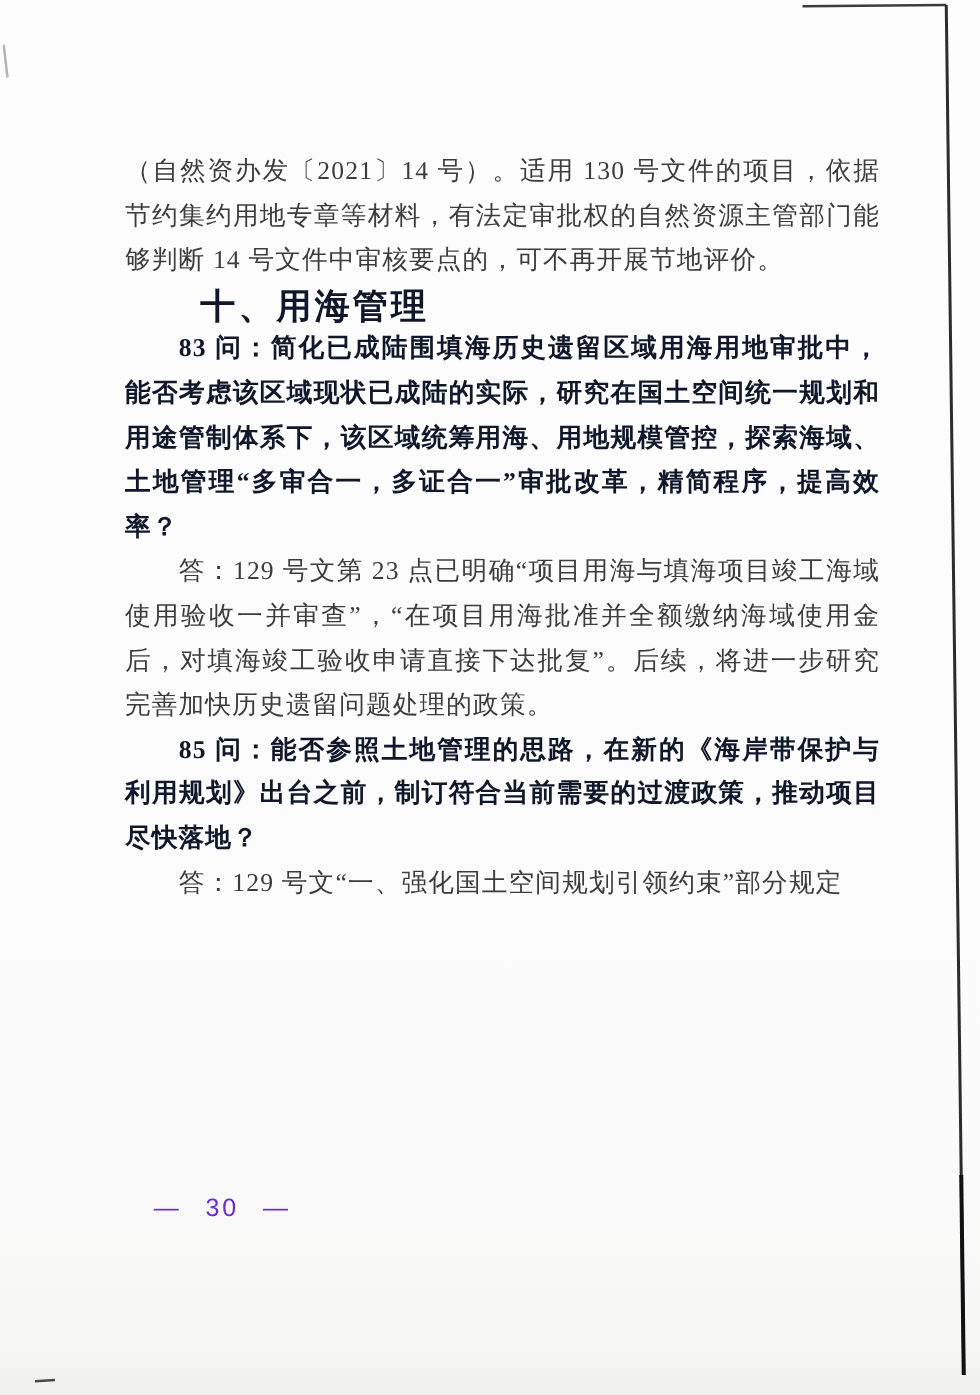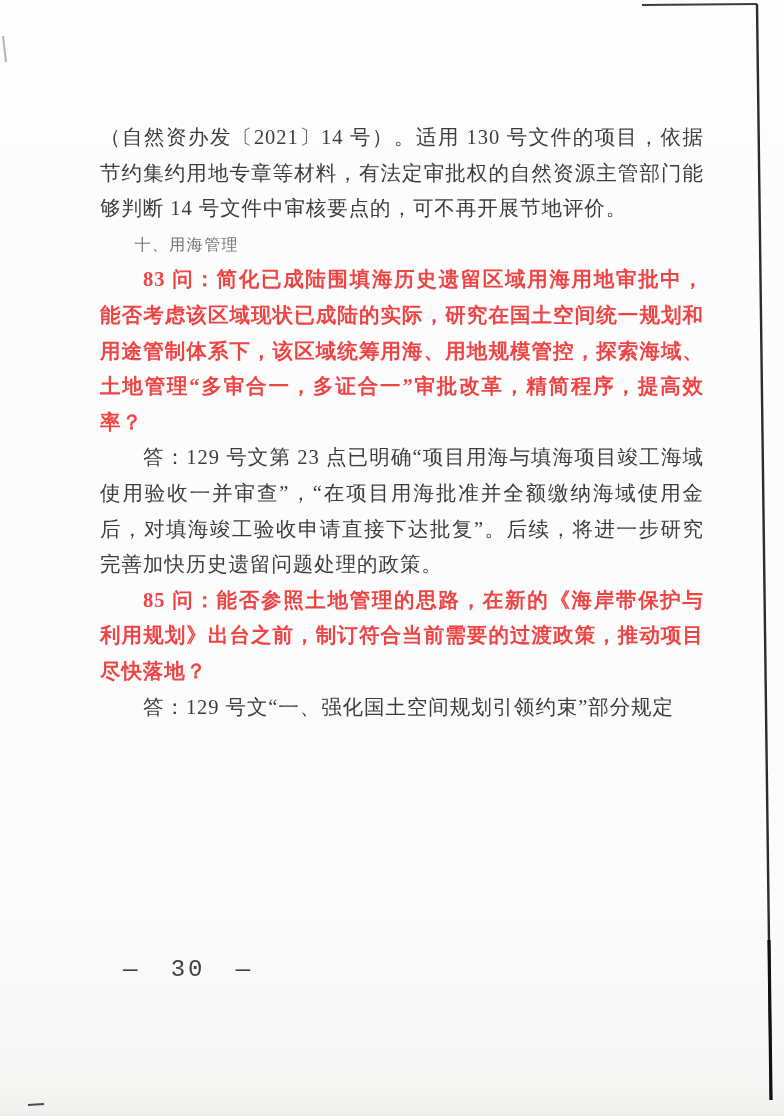--- a/index.html
+++ b/index.html
@@ -33,45 +33,45 @@
   }
   .text-block p {
     margin: 0;
     padding: 0;
   }
   p.continuation {
     text-indent: 0;
   }
   p.heading {
     text-indent: 2.15em;
-    font-weight: 400;
-    color: #737373;
+    font-weight: 700;
+    color: #0f172a;
     font-family: "Liberation Sans", "DejaVu Sans", sans-serif;
     letter-spacing: 0.09em;
-    font-size: 16px;
+    font-size: 28px;
   }
   p.question {
     text-indent: 2.1em;
     font-weight: 700;
-    color: #ef4444;
+    color: #0f172a;
   }
   p.answer {
     text-indent: 2.1em;
     color: #3c3c3c;
     font-family: Liberation Serif, serif;
   }
   .page-number {
     position: absolute;
     left: 123px;
     top: 956px;
-    font-size: 24px;
-    color: #404040;
+    font-size: 20px;
+    color: #6d28d9;
     letter-spacing: 0.12em;
     word-spacing: 0.55em;
-    font-family: Liberation Mono, monospace;
+    font-family: Liberation Sans, sans-serif;
   }
   .scan-artifacts {
     position: absolute;
     inset: 0;
     pointer-events: none;
   }
 </style>
 </head>
 <body>
 

